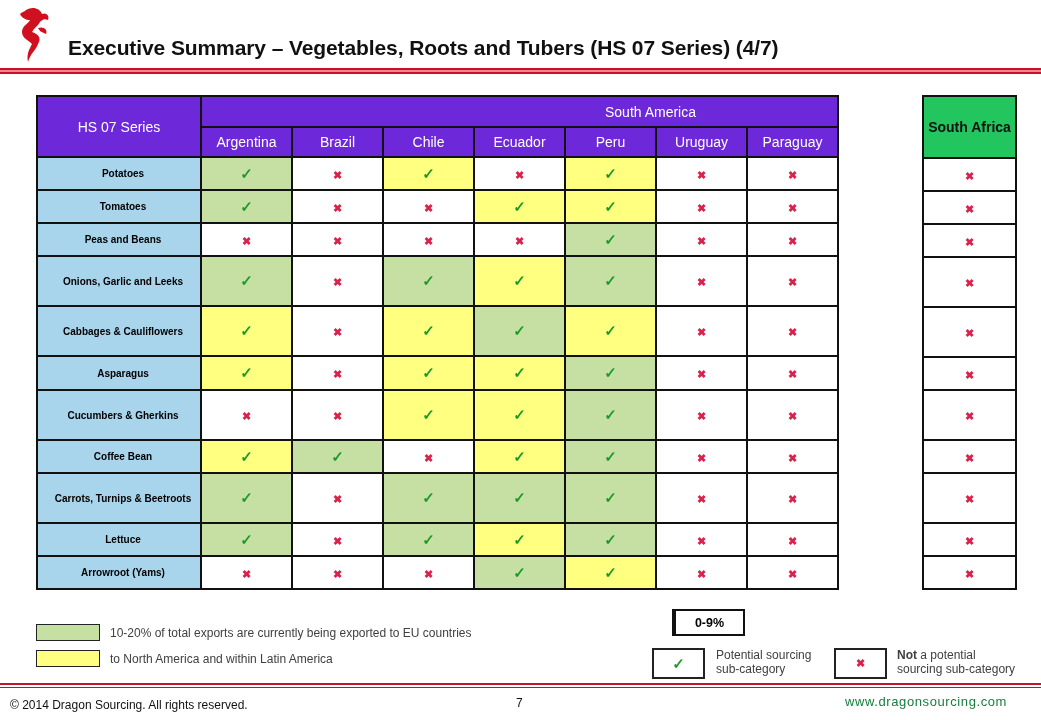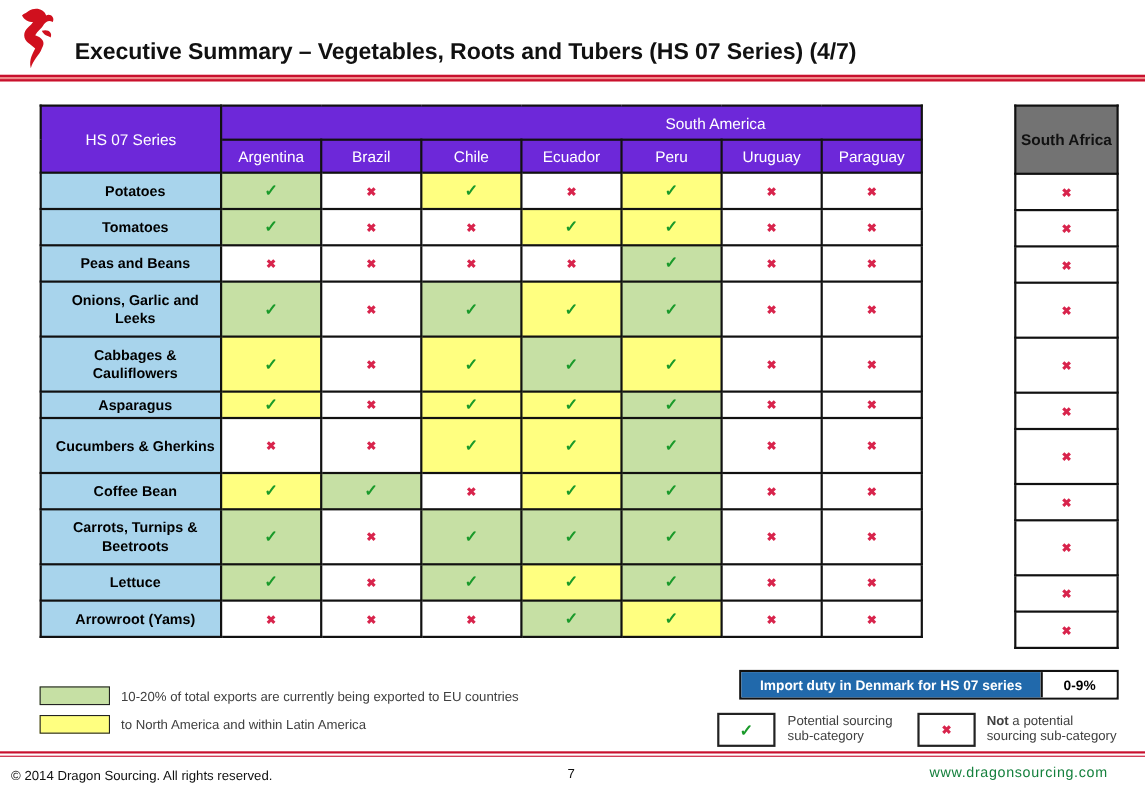--- a/index.html
+++ b/index.html
@@ -9,29 +9,29 @@
   .logo { position: absolute; left: 8px; top: 4px; width: 50px; height: 60px; }
   .title { position: absolute; left: 68px; top: 36px; font-size: 21px; font-weight: bold; color: #111; letter-spacing: -0.1px; white-space: nowrap; }
   .rule-top { position: absolute; left: 0; top: 68px; width: 1041px; height: 6px; border-top: 2px solid #c8102e; border-bottom: 2px solid #c8102e; background: #e88; }
 
   table.grid { position: absolute; left: 36px; top: 95px; border-collapse: collapse; border: 2px solid #111; }
   table.grid td, table.grid th { border: 2px solid #111; text-align: center; vertical-align: middle; }
   th.hdr { background: #6d28d9; color: #fff; font-size: 14px; font-weight: normal; }
   th.series { width: 164px; }
   th.region { height: 31px; text-align: left; padding-left: 262px; }
   th.country { height: 30px; }
-  td.label { background: #a8d4ec; text-align: left; padding-left: 8px; font-size: 13px; font-weight: bold; line-height: 17px; width: 164px; }
+  td.label { background: #a8d4ec; text-align: left; padding-left: 8px; font-size: 10px; font-weight: bold; line-height: 17px; width: 164px; }
   td.cell { width: 91px; }
   td.g { background: #c6e0a4; }
   td.y { background: #ffff80; }
   td.w { background: #ffffff; }
 
   table.sa { position: absolute; left: 922px; top: 95px; border-collapse: collapse; border: 2px solid #111; }
   table.sa td, table.sa th { border: 2px solid #111; text-align: center; vertical-align: middle; width: 93px; }
-  table.sa th { background: #737373; color: #111; font-size: 14px; font-weight: bold; height: 62px; line-height: 18px; }
+  table.sa th { background: #22c55e; color: #111; font-size: 14px; font-weight: bold; height: 62px; line-height: 18px; }
 
   .tick { color: #1a9a2a; font-size: 15px; font-weight: bold; }
   .cross { color: #d8244c; font-size: 11px; font-weight: bold; }
 
   .legend-swatch { position: absolute; width: 64px; height: 17px; border: 1.5px solid #222; }
   .legend-text { position: absolute; font-size: 12px; color: #404040; line-height: 14px; }
 
   .duty { position: absolute; left: 672px; top: 609px; height: 27px; display: flex; border: 2px solid #111; }
   .duty-label { background: #2169ab; color: #fff; font-size: 12.5px; font-weight: bold; width: 272px; display: flex; align-items: center; justify-content: center; }
   .duty-value { background: #fff; font-size: 12.5px; font-weight: bold; width: 69px; display: flex; align-items: center; justify-content: center; border-left: 2px solid #111; }
@@ -113,21 +113,21 @@
       <tr style="height: 50px;">
         <td class="label">Cabbages &amp; Cauliflowers</td>
         <td class="cell y"><span class="tick">✓</span></td>
         <td class="cell w"><span class="cross">✖</span></td>
         <td class="cell y"><span class="tick">✓</span></td>
         <td class="cell g"><span class="tick">✓</span></td>
         <td class="cell y"><span class="tick">✓</span></td>
         <td class="cell w"><span class="cross">✖</span></td>
         <td class="cell w"><span class="cross">✖</span></td>
       </tr>
-      <tr style="height: 24px; margin-top: 12px;">
+      <tr style="height: 34px; margin-top: 12px;">
         <td class="label">Asparagus</td>
         <td class="cell y"><span class="tick">✓</span></td>
         <td class="cell w"><span class="cross">✖</span></td>
         <td class="cell y"><span class="tick">✓</span></td>
         <td class="cell y"><span class="tick">✓</span></td>
         <td class="cell g"><span class="tick">✓</span></td>
         <td class="cell w"><span class="cross">✖</span></td>
         <td class="cell w"><span class="cross">✖</span></td>
       </tr>
       <tr style="height: 50px;">
@@ -228,21 +228,20 @@
 
 <div class="legend-swatch" style="left:36px; top:624px; background:#c6e0a4;"></div>
 <div class="legend-text" style="left:110px; top:626px;">10-20%  of  total exports  are currently being exported to EU countries</div>
 
 <div class="legend-swatch" style="left:36px; top:650px; background:#ffff80;"></div>
 <div class="legend-text" style="left:110px; top:652px;">
   <div>to North America and within Latin America</div>
 </div>
 
 <div class="duty">
-  <div class="duty-label">Import duty in Denmark for HS 07 series</div>
   <div class="duty-value">0-9%</div>
 </div>
 
 <div class="key-box" style="left:652px; top:648px;">
   <span class="tick">✓</span>
 </div>
 <div class="legend-text" style="left:716px; top:648px;">
   <div>Potential sourcing</div>
   <div>sub-category</div>
 </div>

